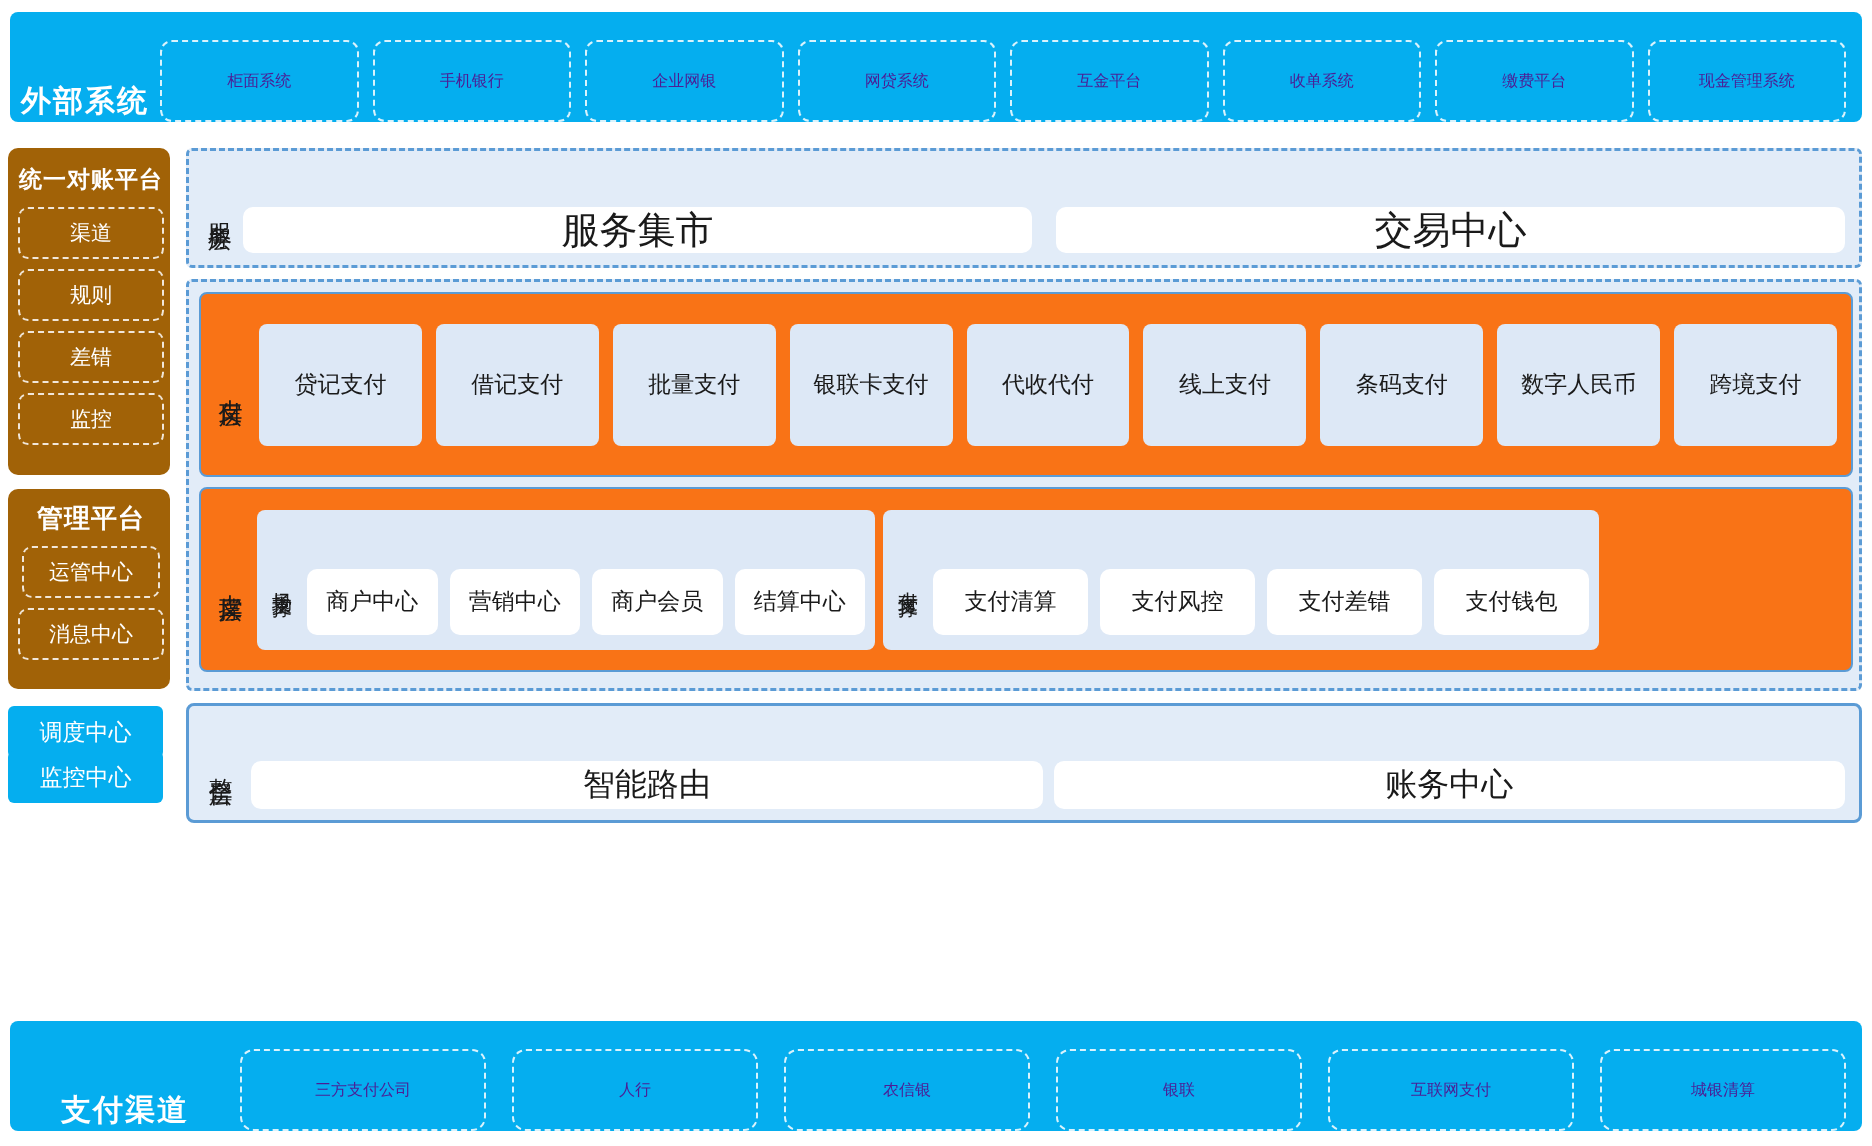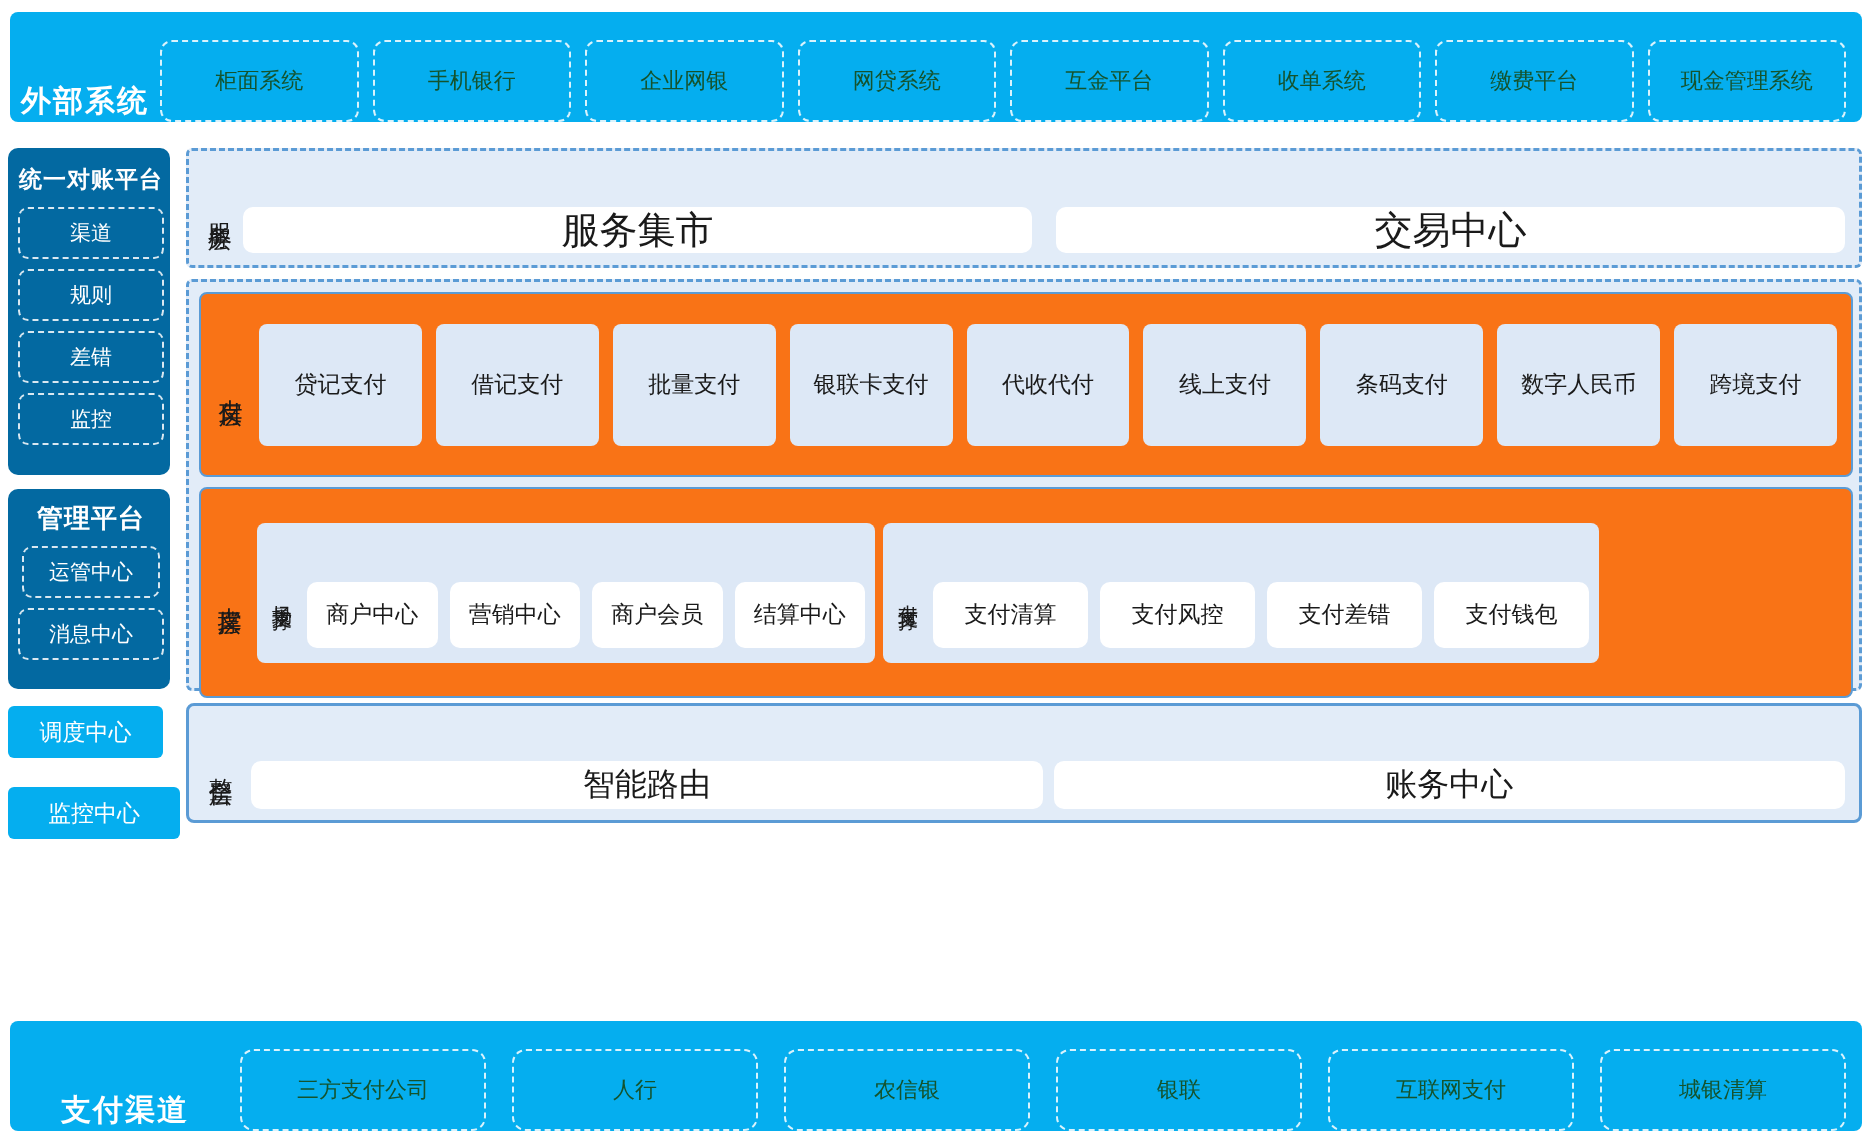--- a/index.html
+++ b/index.html
@@ -22,22 +22,22 @@
   .bar-title {
     color: #ffffff;
     font-size: 30px;
     font-weight: bold;
     letter-spacing: 2px;
     white-space: nowrap;
   }
   .dash-chip {
     border: 2px dashed rgba(255,255,255,0.85);
     border-radius: 12px;
-    color: #14532d;
-    font-size: 22px;
+    color: #4c1d95;
+    font-size: 16px;
     display: flex;
     align-items: center;
     justify-content: center;
     white-space: nowrap;
     flex: 1 1 0;
   }
 
   
   #external-bar {
     left: 10px; top: 12px; width: 1852px; height: 110px;
@@ -51,21 +51,21 @@
     left: 10px; top: 1021px; width: 1852px; height: 110px;
     padding: 0 16px 0 0;
   }
   #channel-bar .bar-title { width: 230px; text-align: center; flex: none; }
   #channel-chips { display: flex; gap: 26px; flex: 1; height: 82px; }
   #channel-chips .dash-chip { border-radius: 14px; }
 
   
   .side-panel {
     position: absolute;
-    background: #0369a1;
+    background: #a16207;
     border-radius: 10px;
     display: flex;
     flex-direction: column;
     align-items: center;
     padding: 10px 6px 12px 10px;
   }
   .side-title {
     color: #ffffff; font-size: 24px; font-weight: bold;
     white-space: nowrap; letter-spacing: 1px;
     margin: 6px 0 10px 0;
@@ -90,21 +90,21 @@
   #mgmt-panel .side-chip.narrow { width: 94%; }
 
   .solid-side-box {
     position: absolute;
     background: #05AEEF;
     border-radius: 6px;
     color: #ffffff; font-size: 23px;
     display: flex; align-items: center; justify-content: center;
   }
   #dispatch-center { left: 8px; top: 706px; width: 155px; height: 52px; }
-  #monitor-center  { left: 8px; top: 787px; width: 172px; height: 52px; }
+  #monitor-center  { left: 8px; top: 751px; width: 155px; height: 52px; }
 
   
   .layer-dashed {
     position: absolute;
     background: #e2ecf8;
     border: 3px dashed #5b9bd5;
     border-radius: 6px;
   }
   .layer-solid {
     position: absolute;
@@ -167,22 +167,22 @@
     position: absolute; left: 10px; top: 10px;
     width: 1654px; height: 185px;
     display: flex; align-items: center; padding: 0 14px 0 8px;
   }
   #payment-layer .vlabel { width: 44px; height: 100px; }
   #payment-tiles { display: flex; gap: 14px; flex: 1; height: 122px; margin-left: 6px; }
 
   
   #support-layer {
     position: absolute; left: 10px; top: 205px;
-    width: 1654px; height: 211px;
-    display: flex; align-items: center; padding: 0 10px 0 8px;
+    width: 1654px; height: 185px;
+    display: flex; align-items: center; padding: 0 10px 0 8px; font-family: Liberation Serif, serif;
   }
   #support-layer > .vlabel { width: 42px; height: 110px; }
   .support-group {
     background: #dde8f6;
     border-radius: 8px;
     display: flex; align-items: center;
     height: 140px;
     padding: 0 10px 0 6px;
   }
   #scene-group { width: 618px; margin-left: 6px; }

